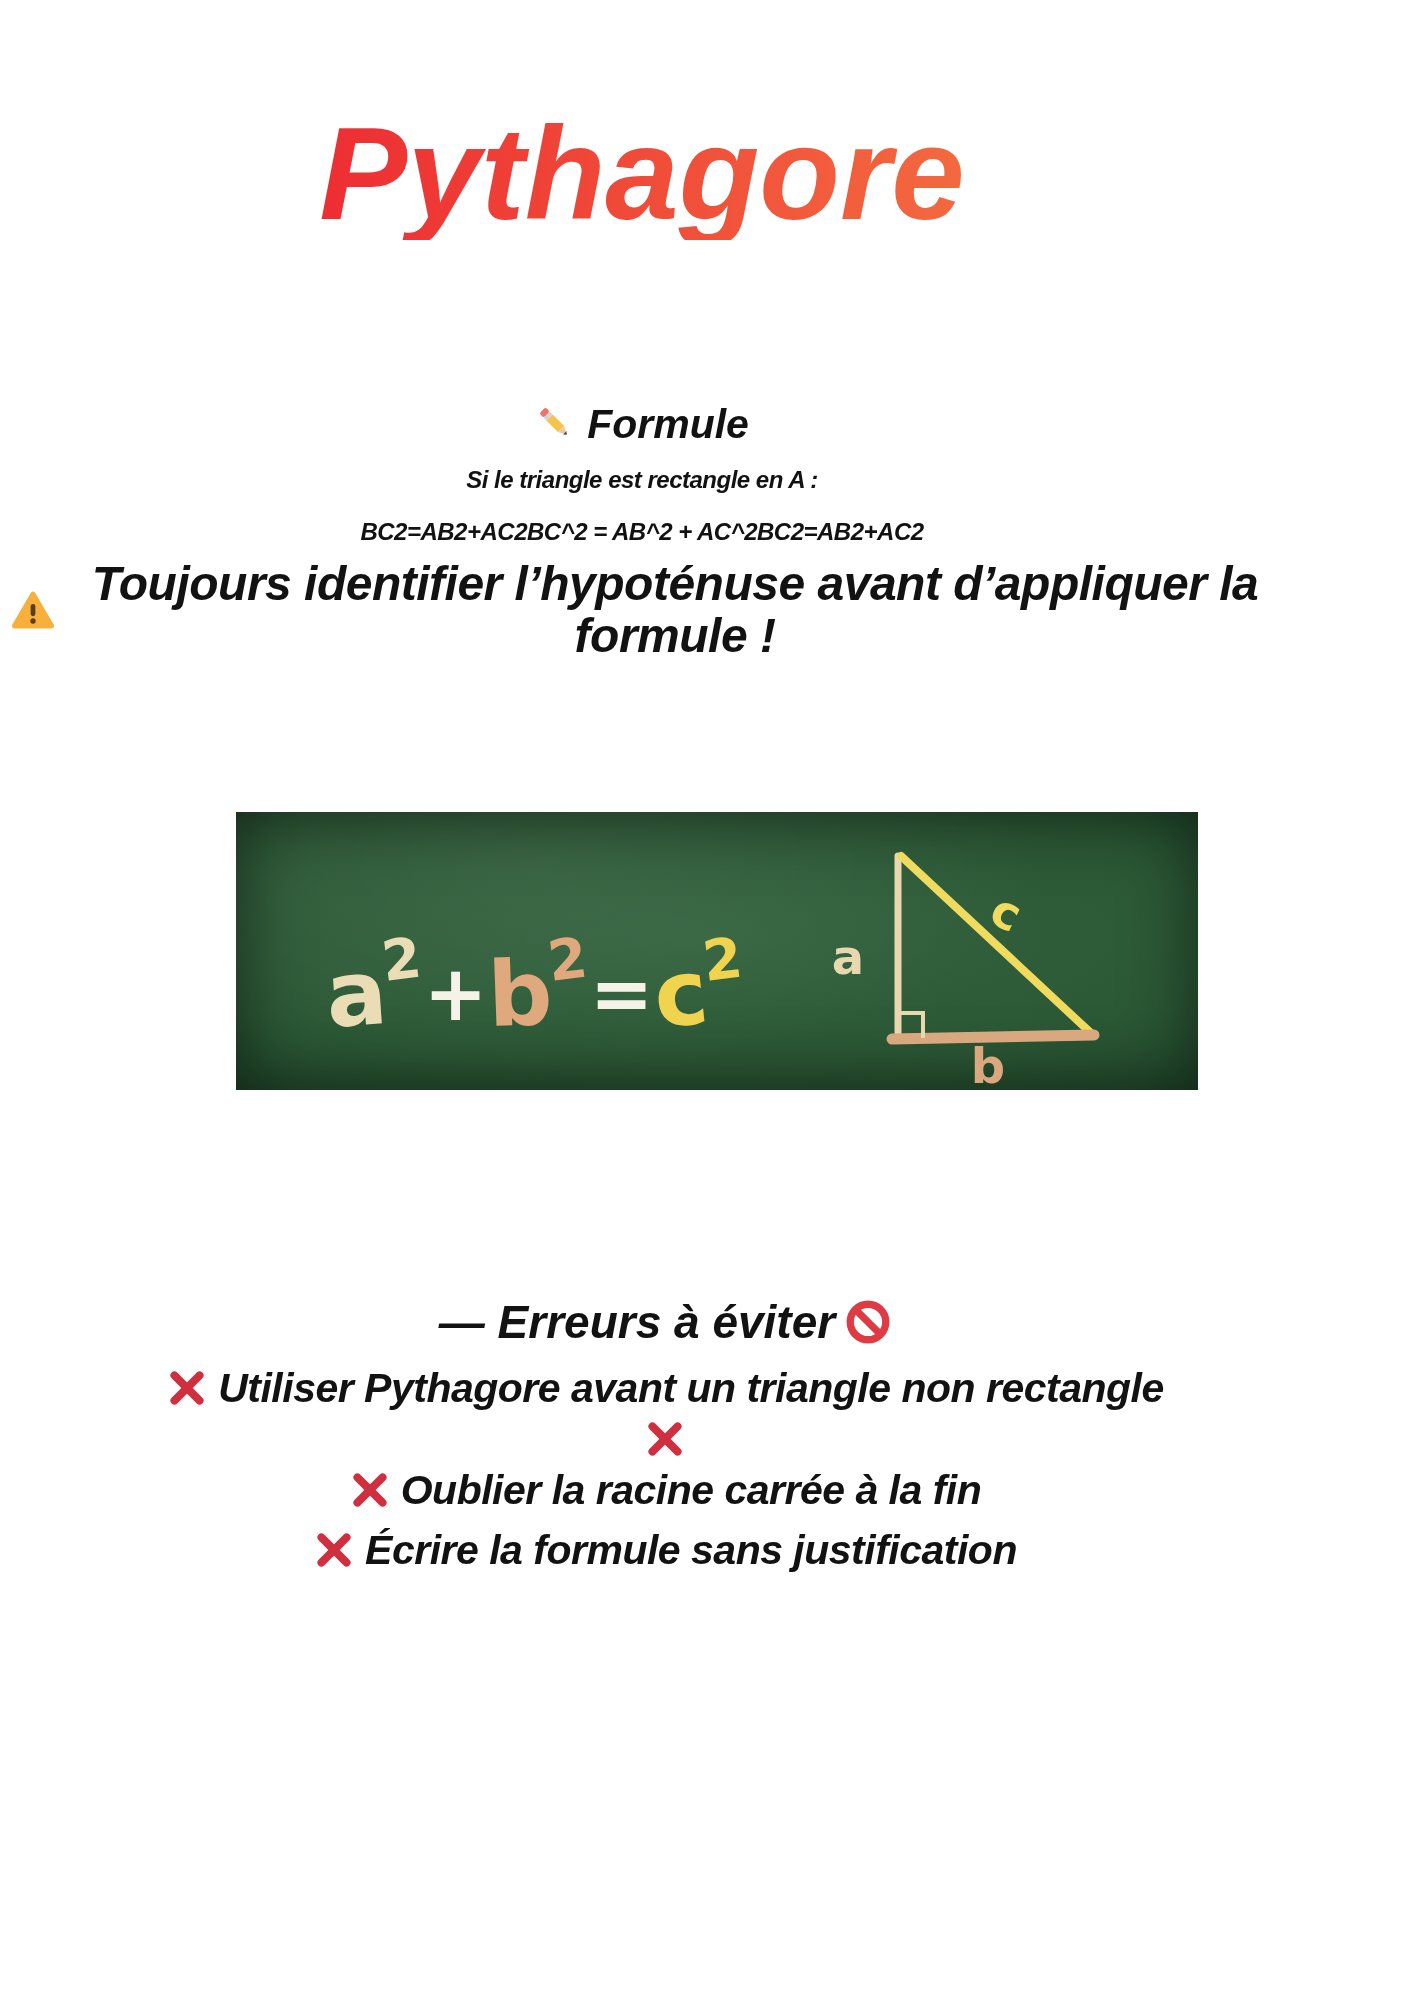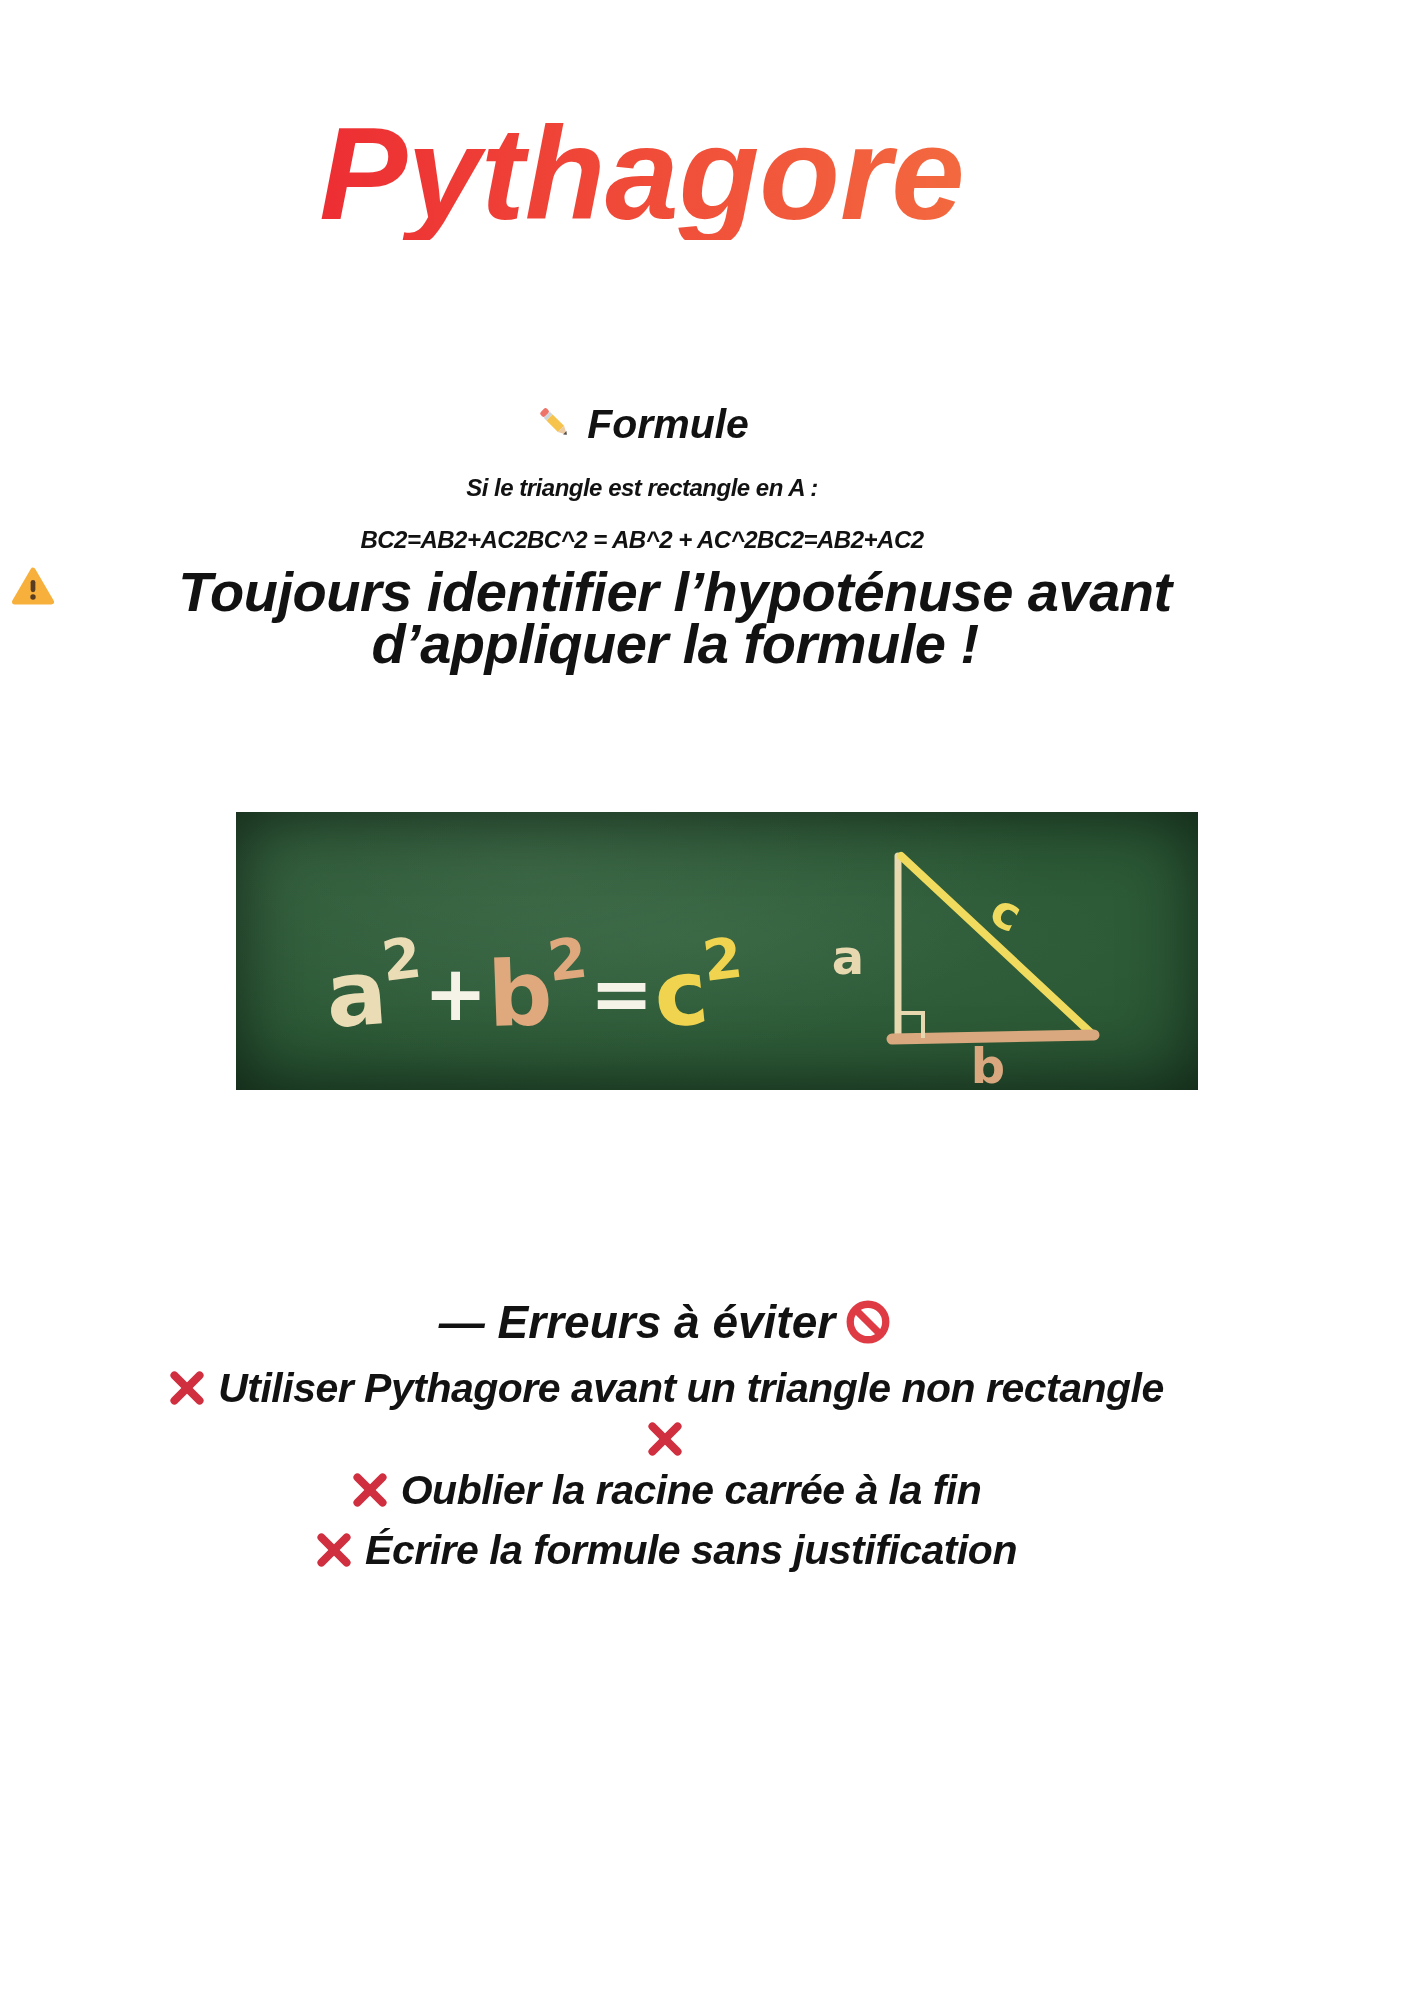--- a/index.html
+++ b/index.html
@@ -24,26 +24,26 @@
     -webkit-background-clip:text; background-clip:text; color:transparent;
   }
 
   
   .formula-section {
     position:absolute; top:400px; left:0; right:0;
     text-align:center; color:#121212; font-weight:bold; font-style:italic;
   }
   .formula-heading {
     display:flex; justify-content:center; align-items:center; gap:10px;
-    font-size:41px; line-height:48px; margin-bottom:14px;
+    font-size:41px; line-height:48px; margin-bottom:6px;
   }
   .formula-line { font-size:24px; line-height:52px; letter-spacing:-0.5px; }
   .warning-line {
-    display:flex; justify-content:center; align-items:flex-start; gap:12px;
-    font-size:56px; line-height:52px; letter-spacing:-0.5px;margin-left:12px;
+    display:flex; justify-content:center; align-items:center; gap:12px;
+    font-size:48px; line-height:52px; letter-spacing:-0.5px;margin-left:12px;
   }
   .icon { flex:0 0 auto; display:inline-block; }
 
   
   .chalkboard {
     position:absolute; left:236px; top:812px; width:962px; height:278px;
     background:
       radial-gradient(90% 130% at 30% 18%, rgba(255,255,255,0.06), rgba(255,255,255,0) 60%),
       radial-gradient(140% 115% at 48% 45%, #356440 0%, #2b5835 40%, #1f472a 72%, #163520 100%);
     box-shadow: inset 0 0 70px rgba(0,0,0,0.55);

